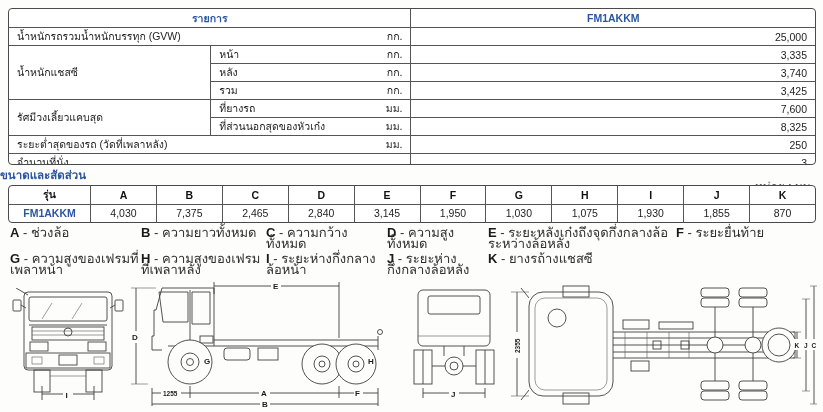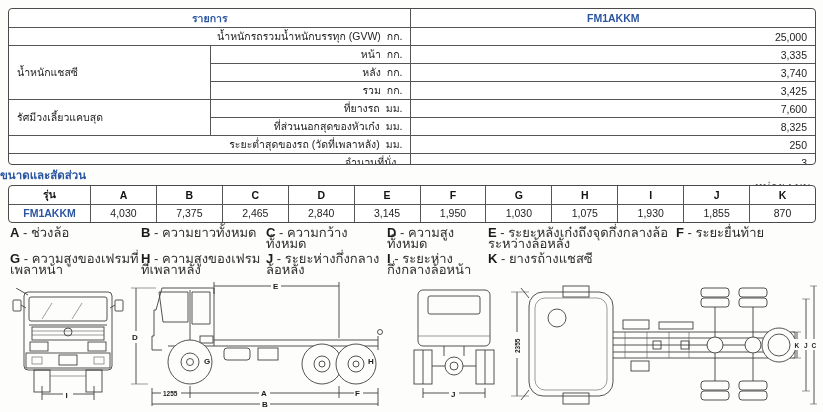--- a/index.html
+++ b/index.html
@@ -7,21 +7,21 @@
     position:relative;width:823px;height:412px;margin:0 auto;
     background:#fdfdfb;overflow:hidden;
     font-family:"Liberation Sans","DejaVu Sans",sans-serif;color:#1d1d1d;
   }
   
   .tbl-wrap{position:absolute;border:1.4px solid #4a4a4a;border-radius:4px;overflow:hidden;background:#fff;}
   .tbl-wrap table{border-collapse:collapse;table-layout:fixed;margin:-1px;width:calc(100% + 2px);height:calc(100% + 2px);}
   .tbl-wrap td{border:1px solid #555;font-size:10.5px;padding:0 8px;overflow:hidden;white-space:nowrap;}
   .hdr{color:#2b55a0;font-weight:bold;text-align:center;font-size:11px;}
   .val{text-align:right;font-size:10.5px;}
-  .lr{display:flex;justify-content:flex-end;align-items:center;width:100%;}
+  .lr{display:flex;justify-content:space-between;align-items:center;width:100%;}
   .unit{padding-left:6px;}
   #spec-wrap{left:8px;top:8px;width:806px;height:155px;}
   #spec-wrap tr{height:17px;}
   #spec-wrap tr.head{height:19px;}
   
   .dim-title-row{position:absolute;left:0;top:166px;width:823px;height:18px;}
   .dim-title{position:absolute;left:0;width:100%;color:#2b55a0;font-weight:bold;font-size:11.5px;line-height:18px;}
   .dim-unit-note{position:absolute;right:9px;top:12px;font-size:12px;line-height:18px;color:#222;}
   #dims-wrap{left:8px;top:185px;width:806px;height:36px;}
   #dims-wrap tr{height:18px;}
@@ -195,22 +195,22 @@
 
   <div class="legend">
     <div><span class="lg-key">A</span><span class="lg-desc">ช่วงล้อ</span></div>
     <div><span class="lg-key">B</span><span class="lg-desc">ความยาวทั้งหมด</span></div>
     <div><span class="lg-key">C</span><span class="lg-desc">ความกว้างทั้งหมด</span></div>
     <div><span class="lg-key">D</span><span class="lg-desc">ความสูงทั้งหมด</span></div>
     <div><span class="lg-key">E</span><span class="lg-desc">ระยะหลังเก๋งถึงจุดกึ่งกลางล้อระหว่างล้อหลัง</span></div>
     <div><span class="lg-key">F</span><span class="lg-desc">ระยะยื่นท้าย</span></div>
     <div><span class="lg-key">G</span><span class="lg-desc">ความสูงของเฟรมที่เพลาหน้า</span></div>
     <div><span class="lg-key">H</span><span class="lg-desc">ความสูงของเฟรมที่เพลาหลัง</span></div>
+    <div><span class="lg-key">I</span><span class="lg-desc">ระยะห่างกึ่งกลางล้อหน้า</span></div>
     <div><span class="lg-key">J</span><span class="lg-desc">ระยะห่างกึ่งกลางล้อหลัง</span></div>
-    <div><span class="lg-key">I</span><span class="lg-desc">ระยะห่างกึ่งกลางล้อหน้า</span></div>
     <div><span class="lg-key">K</span><span class="lg-desc">ยางรถ้างแชสซี</span></div>
   </div>
 
   <div class="drawings">
 
     <svg style="left:12px;top:30px" width="112" height="118" viewBox="0 0 112 118">
       <line class="ln" x1="16" y1="7" x2="4" y2="0"></line>
       <rect class="ln" x="1" y="12" width="8" height="11" rx="1"></rect>
       <rect class="ln" x="103" y="12" width="8" height="11" rx="1"></rect>
       <line class="ln" x1="9" y1="17" x2="14" y2="20"></line>

